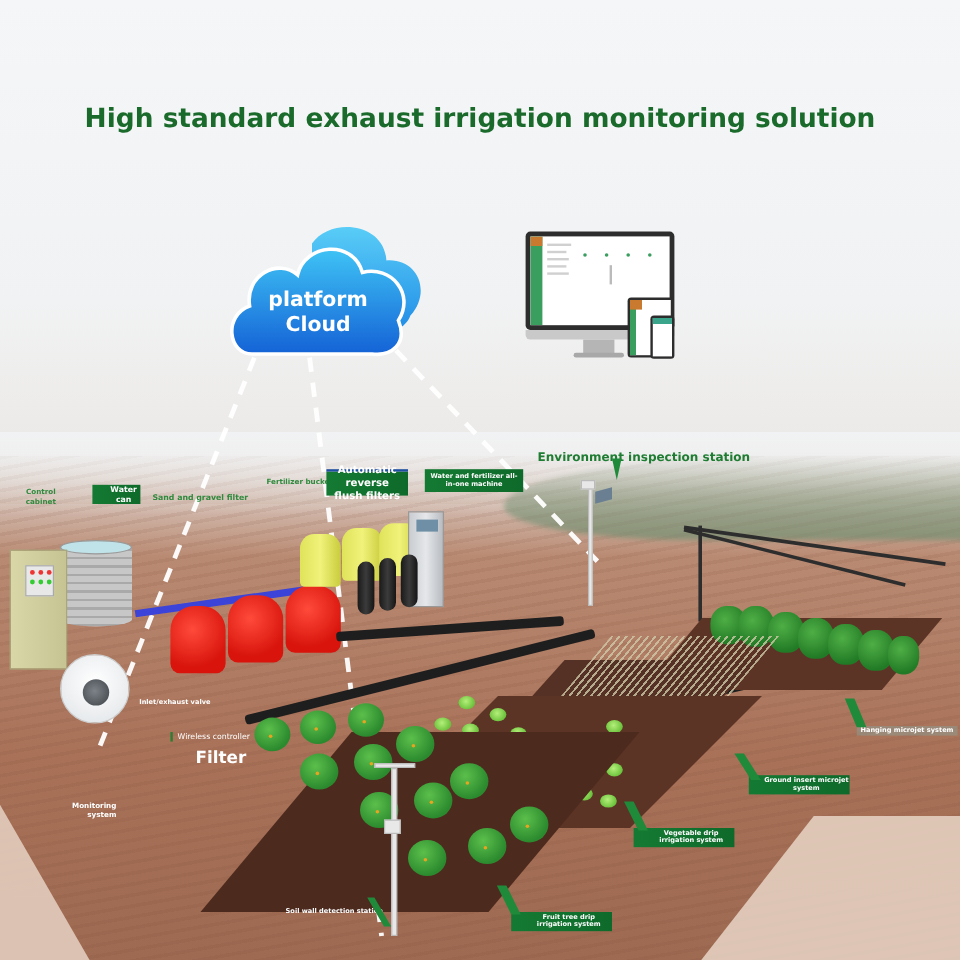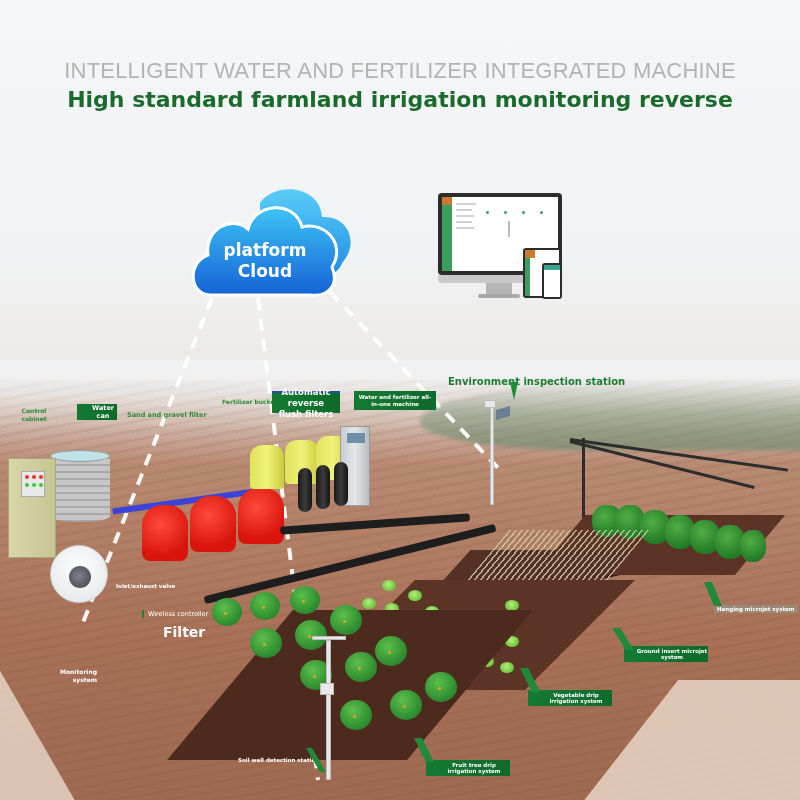--- a/index.html
+++ b/index.html
@@ -132,22 +132,21 @@
 <body>
 
 <div class="stage">
   <div class="sky"></div>
   <div class="field"></div>
   <div class="field-fog"></div>
   <div class="treeline"></div>
   <div class="path-left"></div>
   <div class="path-right"></div>
 
-  <div class="eyebrow">INTELLIGENT WATER AND FERTILIZER INTEGRATED MACHINE</div>
-  <div class="title">High standard farmland irrigation monitoring reverse</div>
+  <div class="title">High standard exhaust irrigation monitoring solution</div>
 
   <svg class="dash-svg" width="800" height="800">
     <g stroke="#ffffff" stroke-width="4" stroke-dasharray="12 9" fill="none" opacity="0.95">
       <line x1="212" y1="298" x2="82" y2="625"></line>
       <line x1="258" y1="298" x2="318" y2="780"></line>
       <line x1="330" y1="292" x2="500" y2="470"></line>
     </g>
   </svg>
 
   <div class="cloud">

